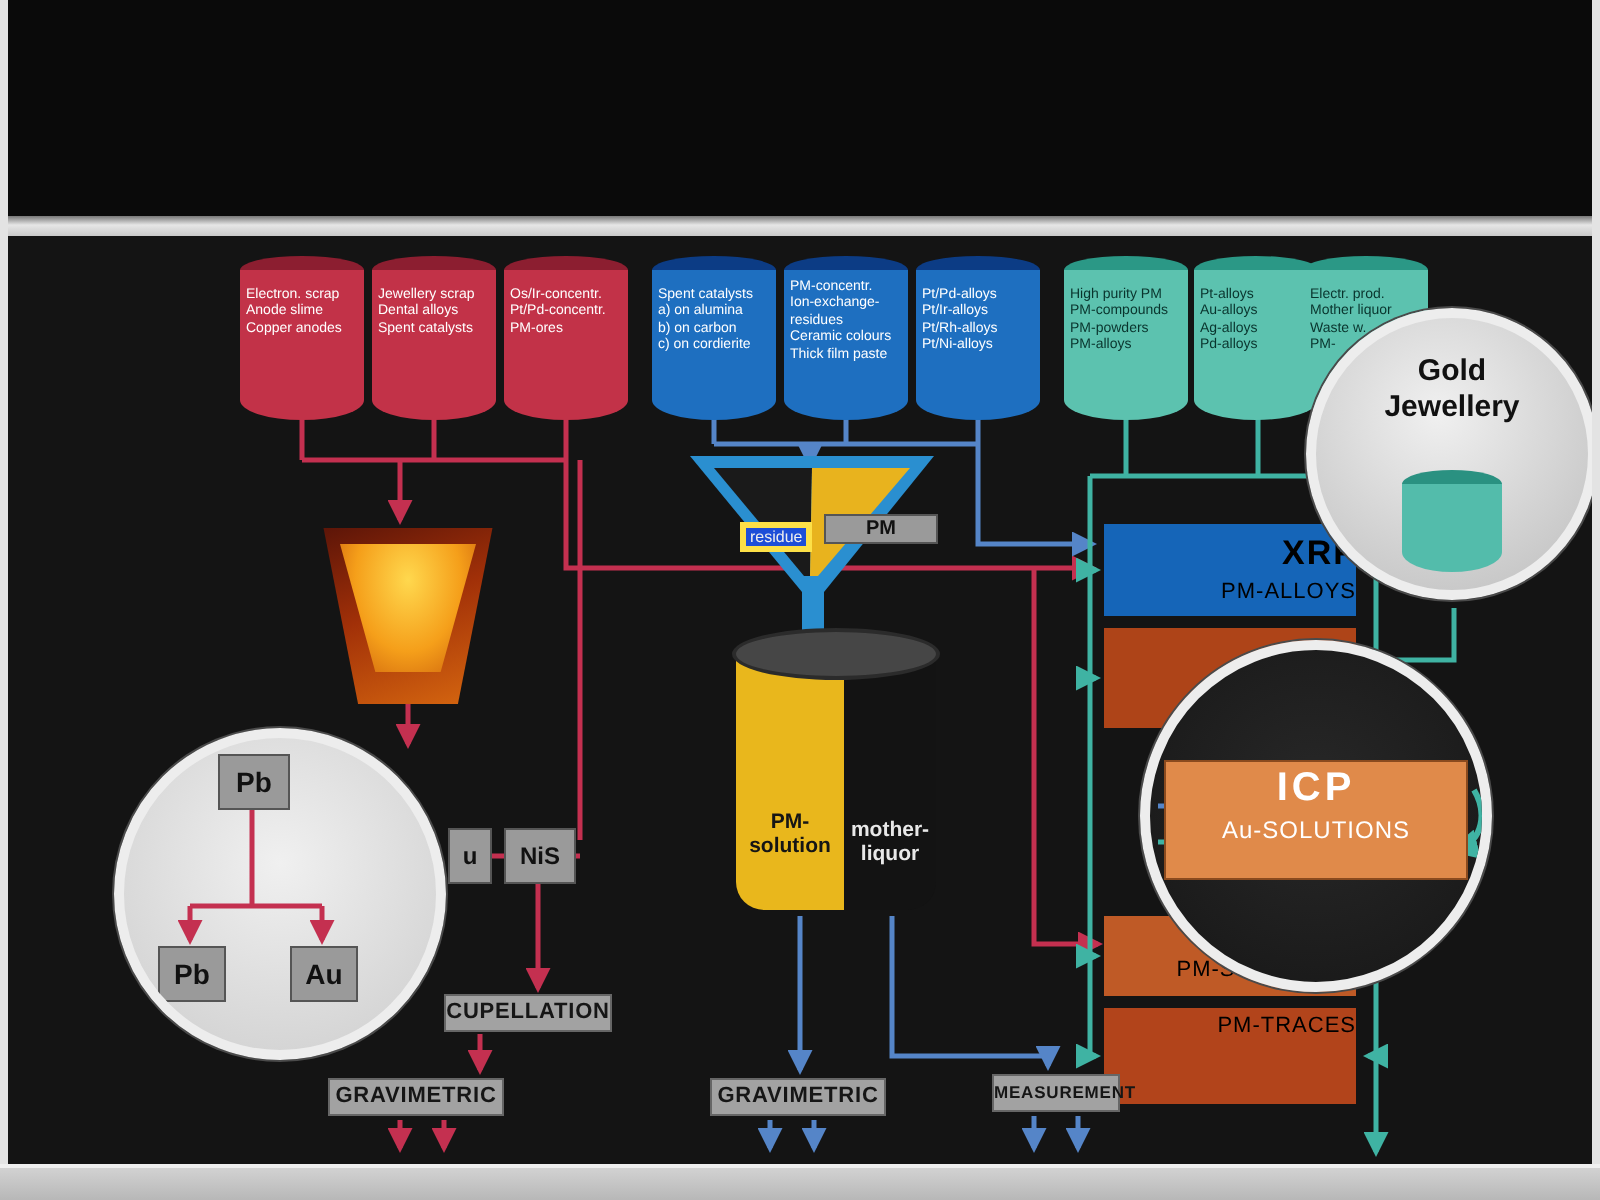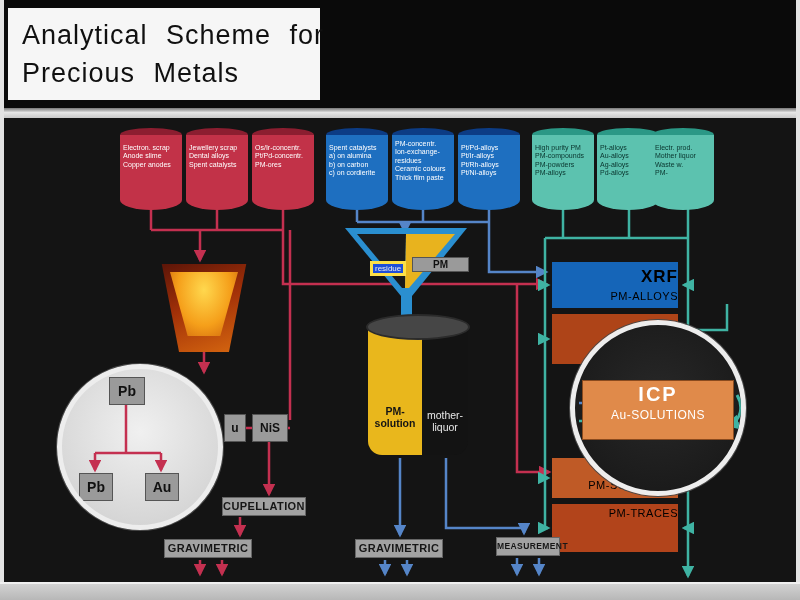--- a/index.html
+++ b/index.html
@@ -48,21 +48,21 @@
   .beaker{position:absolute;left:366px;top:314px;width:104px;height:144px;z-index:2;}
   .beaker-top{position:absolute;left:0;top:0;width:104px;height:26px;background:#464646;
               border-radius:50%;border:2px solid #2b2b2b;box-sizing:border-box;}
   .beaker-body{position:absolute;left:2px;top:13px;width:100px;height:128px;display:flex;
                border-radius:0 0 14px 14px;overflow:hidden;}
   .beaker-left{width:54%;background:#e9b71c;color:#151515;display:flex;flex-direction:column;
                justify-content:flex-end;align-items:center;padding-bottom:26px;
                font-weight:bold;font-size:10.5px;line-height:12px;}
   .beaker-right{width:46%;background:#131313;color:#e8e8e8;display:flex;flex-direction:column;
                justify-content:flex-end;align-items:center;padding-bottom:22px;
-               font-size:10.5px;line-height:12px;}
+               font-size:10.5px;line-height:12px;font-weight:bold;}
   
   .method{position:absolute;left:552px;width:126px;color:#000000;text-align:right;z-index:2;}
   .m-title{font-weight:bold;font-size:17px;letter-spacing:1px;margin-top:5px;}
   .m-sub{font-size:11px;letter-spacing:.5px;margin-top:3px;}
   .m-xrf{top:262px;height:46px;background:#1565b8;}
   .m-gdl{top:314px;height:50px;background:#ae4418;}
   .m-aas{top:458px;height:40px;background:#bf5a26;}
   .m-aas .m-sub{margin-top:21px;}
   .m-eta{top:504px;height:48px;background:#b2441b;}
   
@@ -164,24 +164,20 @@
       <path d="M688 560 V576" marker-end="url(#at)"></path>
       <path d="M727 304 V330 H690"></path>
     </g>
 
     <polygon points="345,228 467,228 412,296 401,296" fill="#2a8fd0"></polygon>
     <polygon points="357,234 406,234 405,288 402,288" fill="#1a1a1a"></polygon>
     <polygon points="406,234 455,234 409,288 405,288" fill="#e8b31e"></polygon>
     <rect x="401" y="296" width="11" height="36" fill="#2a8fd0"></rect>
   </svg>
 
-  <div class="title-box">
-    <div class="title-line">Analytical Scheme for</div>
-    <div class="title-line">Precious Metals</div>
-  </div>
 
   <div class="cyl red" style="left:120px">
     <div class="cyl-top"></div>
     <div class="cyl-body">
       <div class="cyl-line">Electron. scrap</div>
       <div class="cyl-line">Anode slime</div>
       <div class="cyl-line">Copper anodes</div>
     </div>
   </div>
   <div class="cyl red" style="left:186px">
@@ -296,20 +292,28 @@
   </div>
   <div class="method m-eta">
     <div class="m-sub">PM-TRACES</div>
   </div>
 
   <div class="plabel lab-cup">CUPELLATION</div>
   <div class="plabel lab-grav-l">GRAVIMETRIC</div>
   <div class="plabel lab-grav-c">GRAVIMETRIC</div>
   <div class="plabel lab-meas">MEASUREMENT</div>
 
+  <div class="circle circle-gold">
+    <div class="gold-text">
+      <div>Gold</div>
+      <div>Jewellery</div>
+    </div>
+    <div class="gold-cyl-top"></div>
+    <div class="gold-cyl-body"></div>
+  </div>
 
   <div class="circle circle-fire">
     <svg class="inner-svg" width="156" height="156">
       <defs>
         <marker id="mrf" viewBox="0 0 10 10" refX="8" refY="5" markerWidth="5" markerHeight="5" orient="auto">
           <path d="M0,0 L10,5 L0,10 z" fill="#c43050"></path>
           </marker>
       </defs>
       <g stroke="#c43050" stroke-width="2.5" fill="none">
         <path d="M64 36 V84"></path>

